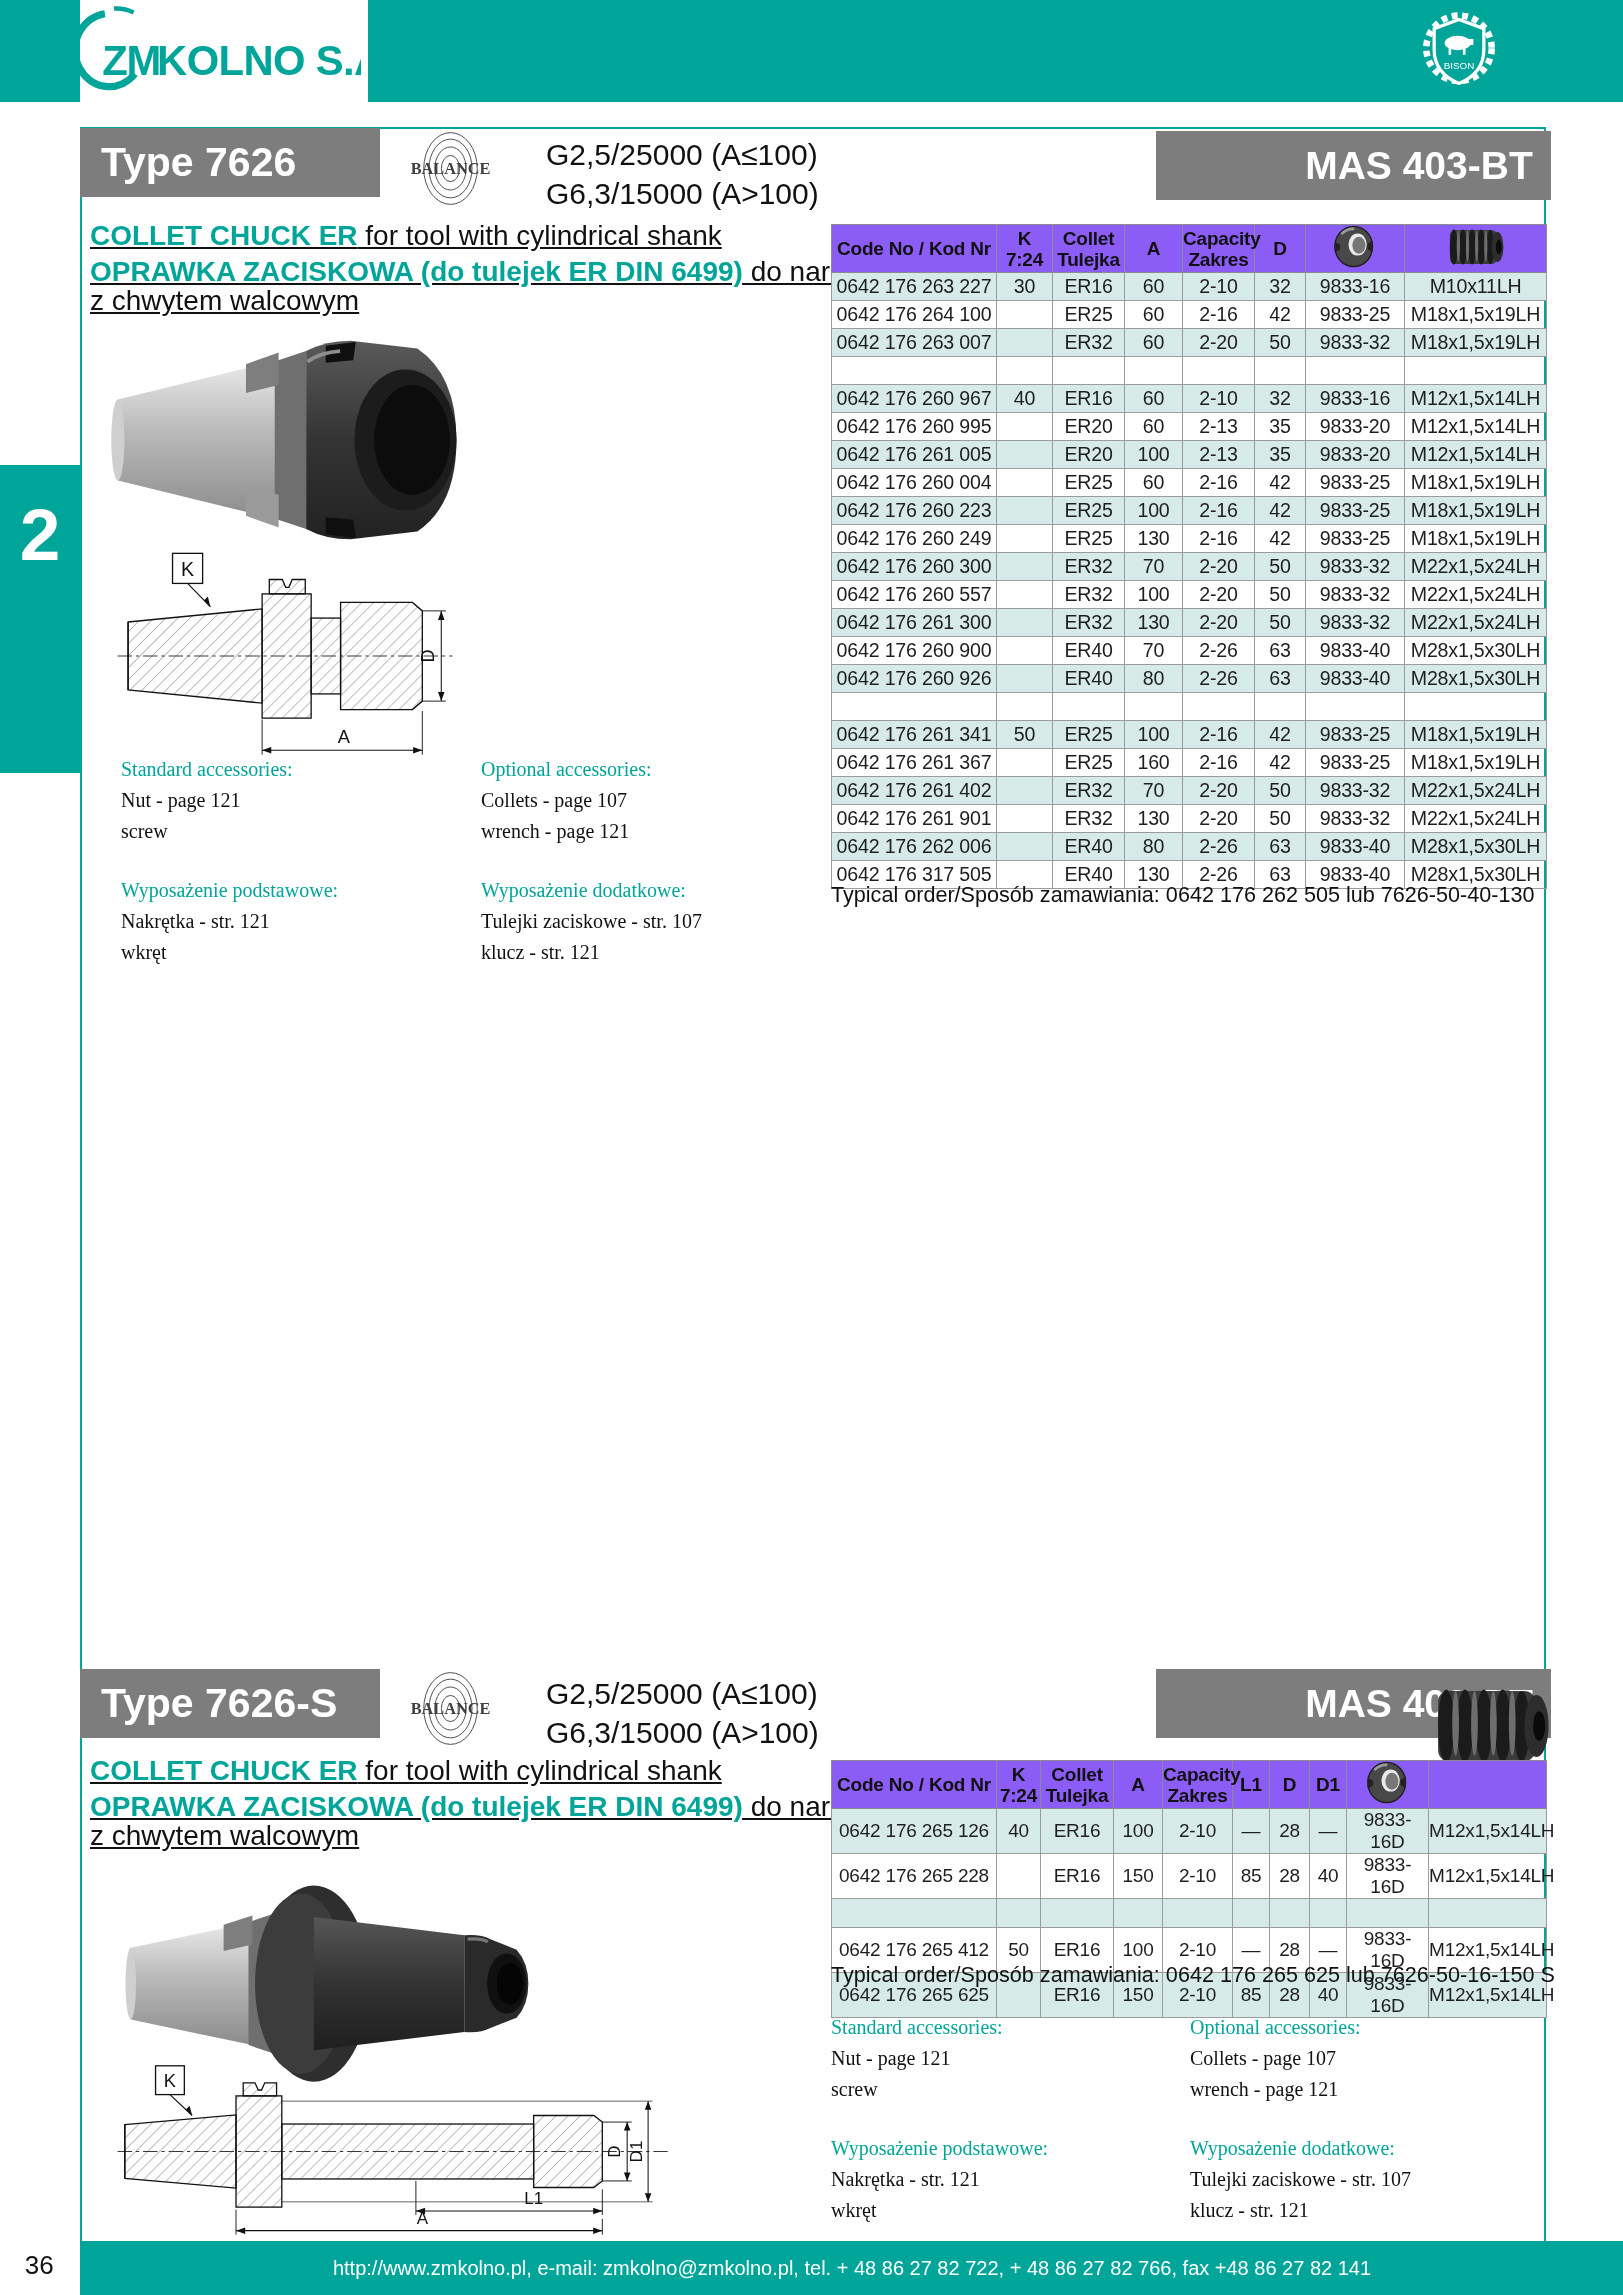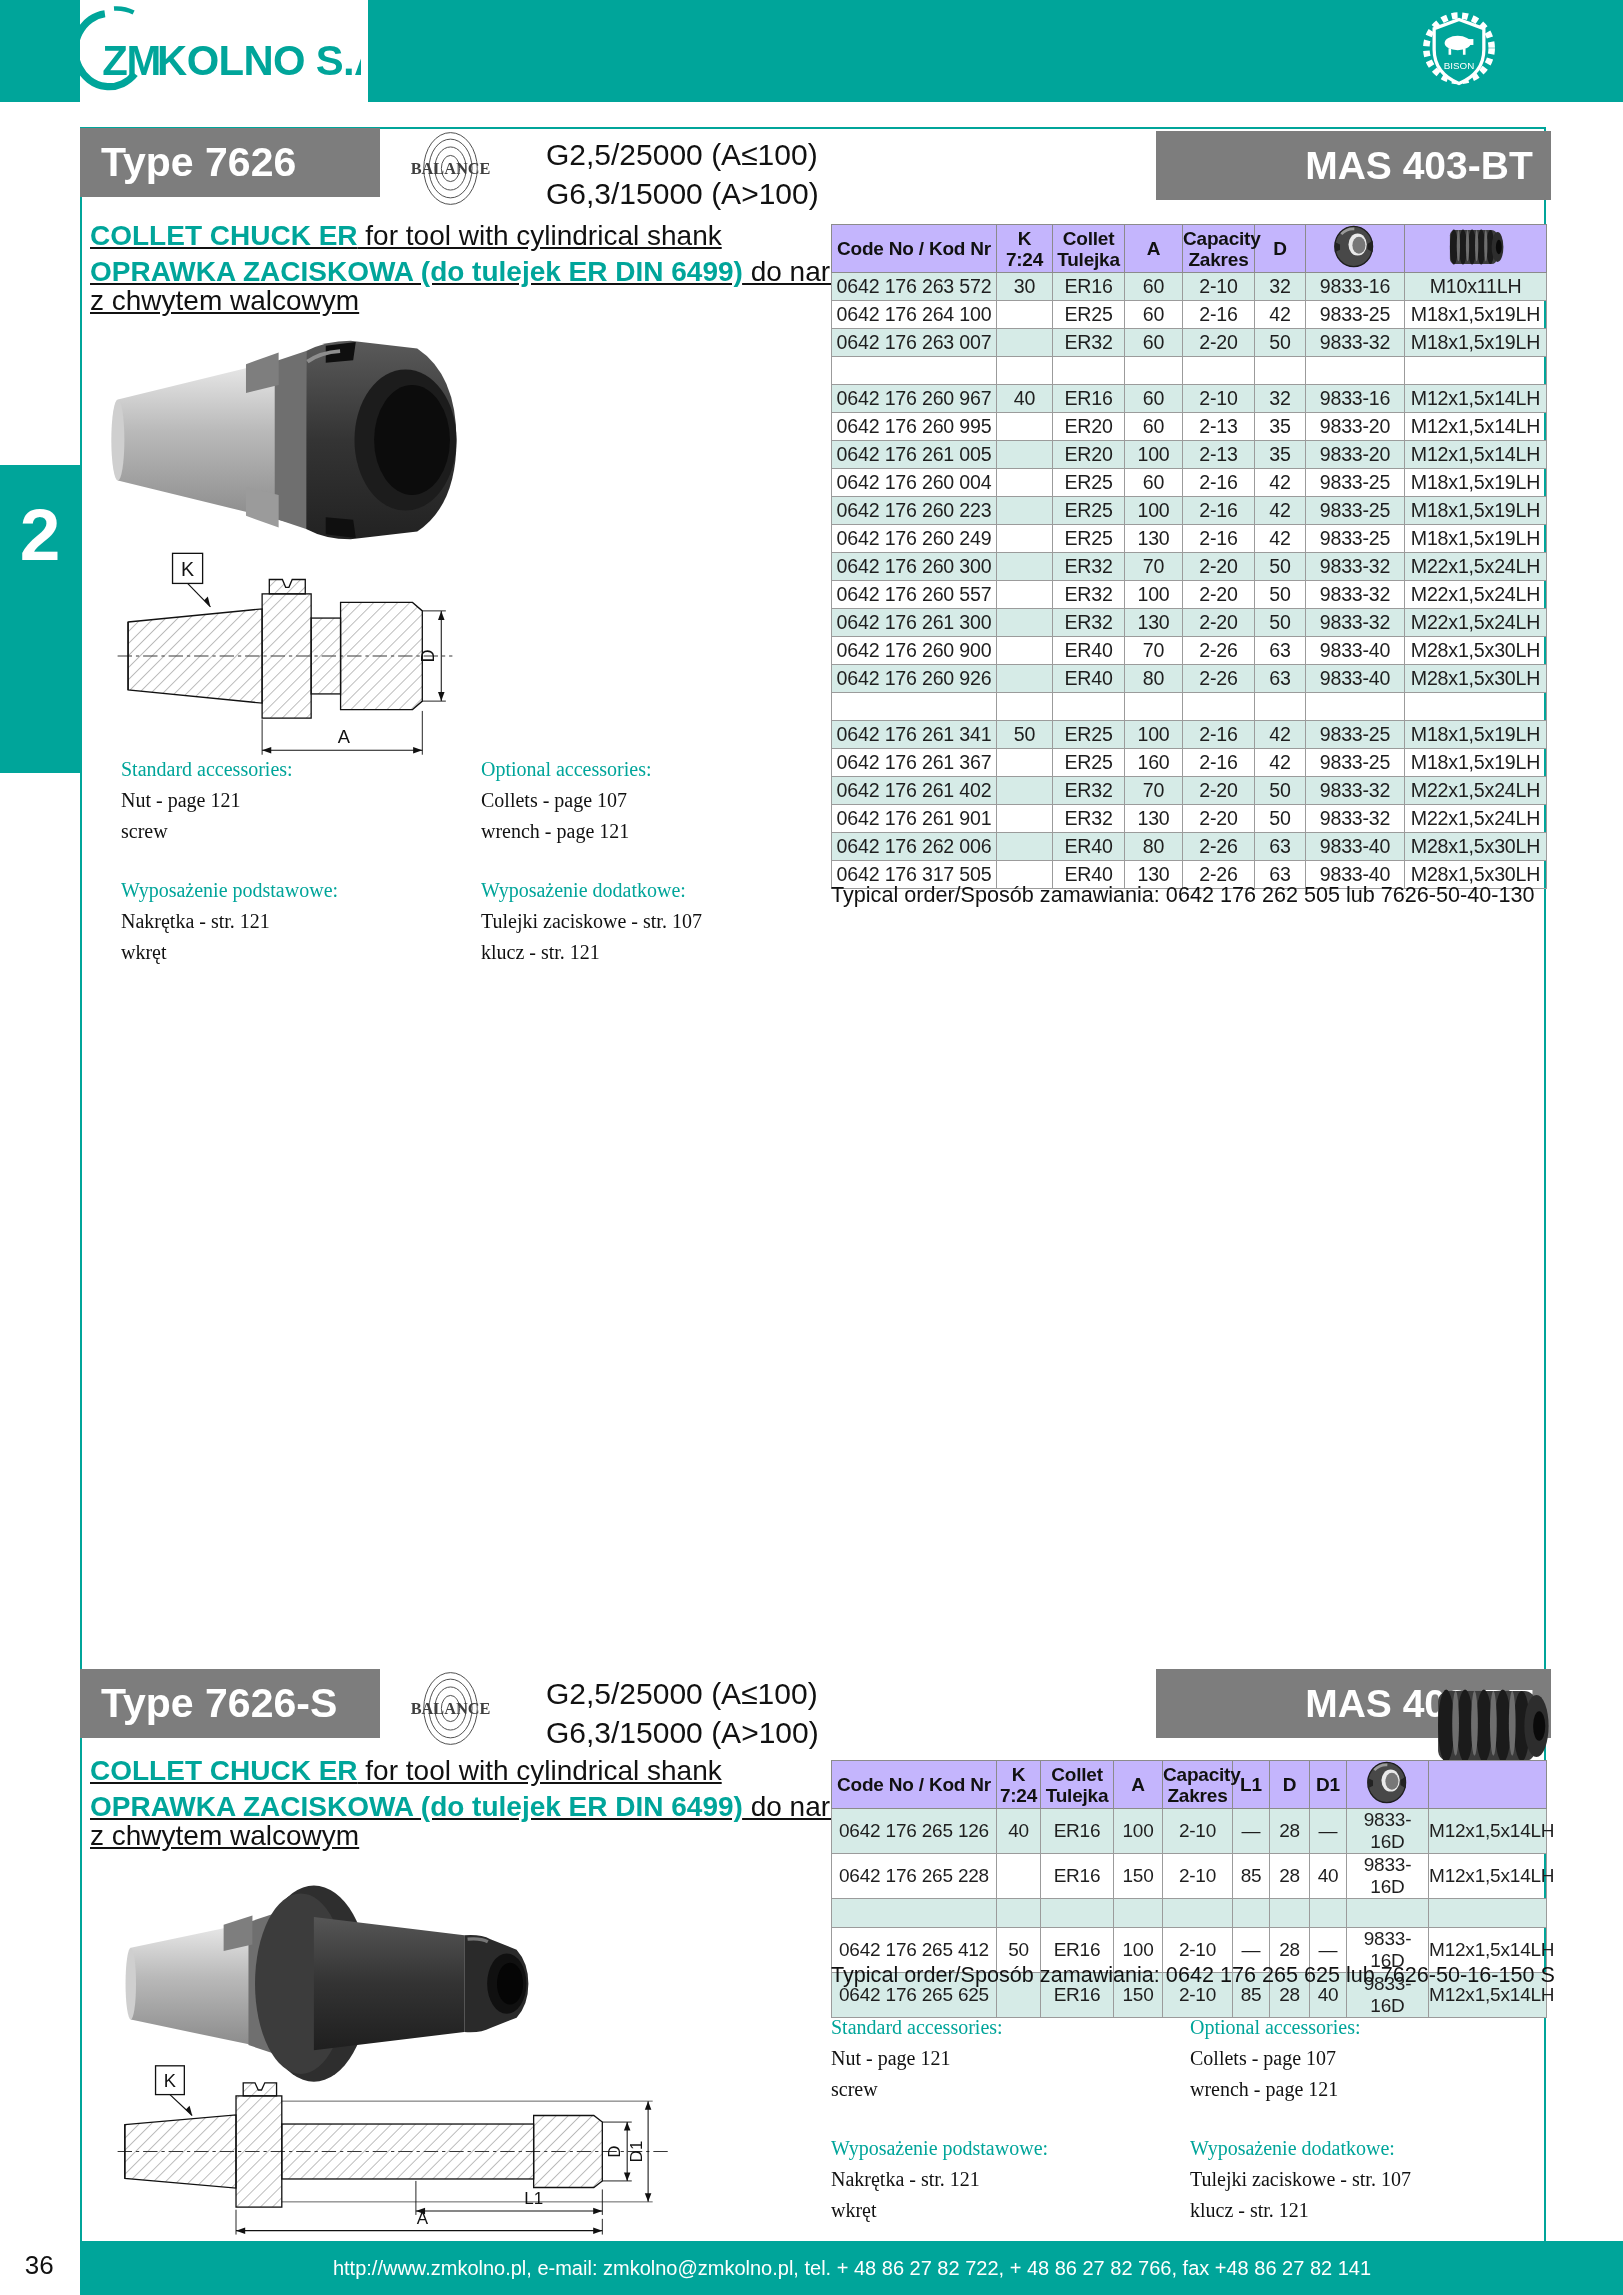--- a/index.html
+++ b/index.html
@@ -22,21 +22,21 @@
   
   .desc{font-size:28px;line-height:29.4px;color:#111;white-space:nowrap;text-decoration:underline;}
   .teal-b{color:#00A59A;font-weight:bold;}
   
   .acc{font-size:20px;line-height:31px;color:#111;font-family:Liberation Serif, serif;}
   .acc .hd{color:#00A59A;}
   .acc .gap{height:27.5px;}
   
   .spec-table{border-collapse:collapse;table-layout:fixed;width:715px;border:1.3px solid #5f5f5f;
               font-size:19.6px;letter-spacing:-0.2px;}
-  .spec-table th{background:#c4b5fd;font-weight:bold;border:0.7px solid #8b8b8b;text-align:center;
+  .spec-table th{background:#8b5cf6;font-weight:bold;border:0.7px solid #8b8b8b;text-align:center;
                  vertical-align:middle;padding:0;font-size:19px;line-height:21px;color:#111;}
   .spec-table td{border:0.7px solid #9b9b9b;text-align:center;vertical-align:middle;padding:0;color:#1e1e1e;}
   .spec-table tr.alt td{background:#d6ebe7;}
   .tbl1 .spec-table th{height:46px;}
   .tbl1 .spec-table td{height:27px;}
   .tbl2 .spec-table th{height:44px;}
   .tbl2 .spec-table td{height:27.5px;font-size:19px;}
   .typical{font-size:21.6px;color:#111;white-space:nowrap;}
   
   .side-tab{left:0;top:465px;width:80px;height:308px;background:#00A59A;color:#fff;
@@ -255,21 +255,21 @@
       <ellipse cx="47" cy="30" rx="2.5" ry="24"></ellipse>
                   <ellipse cx="61" cy="30" rx="2.5" ry="24"></ellipse>
     </g>
     <ellipse cx="79" cy="32" rx="9" ry="23" fill="#2d2d2d"></ellipse>
     <ellipse cx="81" cy="32" rx="4.5" ry="11" fill="#0a0a0a"></ellipse>
   </svg></th>
           </tr>
         </thead>
         <tbody>
           <tr class="alt">
-            <td>0642 176 263 572</td>
+            <td>0642 176 263 227</td>
             <td>30</td>
             <td>ER16</td>
             <td>60</td>
             <td>2-10</td>
             <td>32</td>
             <td>9833-16</td>
             <td>M10x11LH</td>
           </tr>
           <tr>
             <td>0642 176 264 100</td>

